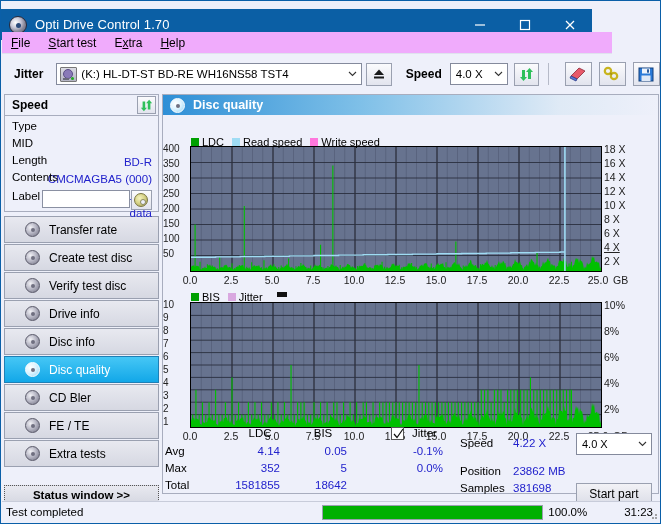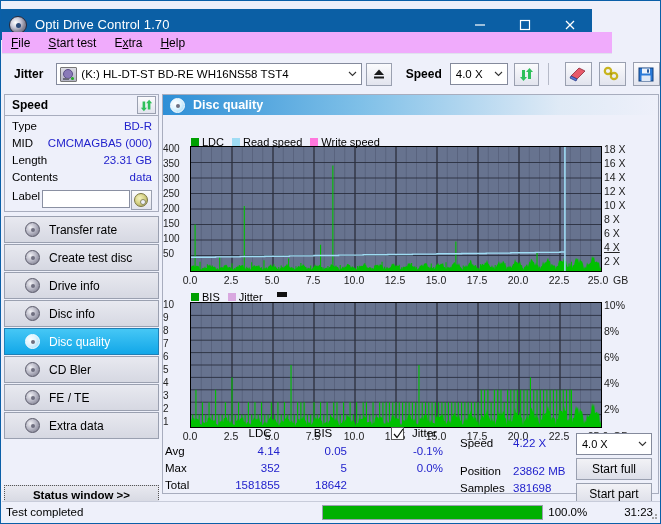--- a/index.html
+++ b/index.html
@@ -108,21 +108,21 @@
     padding-left: 7px; padding-right: 2px;
   }
   .panel-head .ph-title { font-weight: bold; font-size: 12px; }
   #disc-refresh { width: 19px; height: 18px; }
   #disc-body {
     background: #eef0fa; border: 1px solid #a8adbe; border-top: none;
     padding: 4px 6px 6px 7px; height: 96px;
   }
   .disc-row { display: flex; justify-content: space-between; height: 17px; }
   .disc-key { color: #000; font-size: 11.5px; }
-  .disc-val { color: #2222cc; font-size: 11.5px; }
+  .disc-val { color: #2222cc; font-size: 11.5px; margin-top: 36px; }
   #label-input {
     width: 88px; height: 18px; background: #fff; border: 1px solid #8a90a2;
   }
   #label-cd-btn { width: 21px; height: 20px; }
   .cd-glyph {
     width: 14px; height: 14px; border-radius: 50%;
     background: radial-gradient(circle at 38% 35%, #f4f2c0 0%, #d8d488 45%, #9e9a50 100%);
     border: 1px solid #7a7640; position: relative;
   }
   .cd-glyph::after { content:""; position:absolute; left:5px; top:5px; width:4px;height:4px;border-radius:50%;background:#eef0fa;border:1px solid #8a8a60;}
@@ -343,41 +343,45 @@
       <div class="navbtn">
         <span class="navico"></span>
         <span class="nav-lbl">Transfer rate</span>
       </div>
       <div class="navbtn">
         <span class="navico"></span>
         <span class="nav-lbl">Create test disc</span>
       </div>
       <div class="navbtn">
         <span class="navico"></span>
+        <span class="nav-lbl">Verify test disc</span>
+      </div>
+      <div class="navbtn">
+        <span class="navico"></span>
         <span class="nav-lbl">Drive info</span>
       </div>
       <div class="navbtn">
         <span class="navico"></span>
         <span class="nav-lbl">Disc info</span>
       </div>
       <div class="navbtn active">
         <span class="navico"></span>
         <span class="nav-lbl">Disc quality</span>
       </div>
       <div class="navbtn">
         <span class="navico"></span>
         <span class="nav-lbl">CD Bler</span>
       </div>
       <div class="navbtn">
         <span class="navico"></span>
         <span class="nav-lbl">FE / TE</span>
       </div>
       <div class="navbtn">
         <span class="navico"></span>
-        <span class="nav-lbl">Extra data</span>
+        <span class="nav-lbl">Extra tests</span>
       </div>
     </div>
   </div>
 
   <div id="status-win-btn">Status window &gt;&gt;</div>
 
   <div id="content">
     <div id="content-head">
       <span class="navico"></span>
       <span class="ch-title">Disc quality</span>
@@ -880,21 +884,20 @@
       <div class="st v" style="left:350px; top:57px;">381698</div>
 
       <div class="combo" style="position:absolute; left:413px; top:8px; width:76px; padding-left:5px;">
         <span class="combo-text">4.0 X</span>
         <span class="combo-arrow">
           <svg width="9" height="6" viewBox="0 0 9 6">
               <polyline points="1,1 4.5,4.5 8,1" fill="none" stroke="#333" stroke-width="1.1"></polyline>
             </svg>
         </span>
       </div>
-      <div class="gbtn" style="left:413px; top:33px; width:76px; height:22px;">Start full</div>
       <div class="gbtn" style="left:413px; top:58px; width:76px; height:22px;">Start part</div>
     </div>
   </div>
 
   <div id="statusbar">
     <div id="status-text">Test completed</div>
     <div id="progress-outer">
       <div id="progress-fill"></div>
     </div>
     <div id="progress-pct">100.0%</div>

